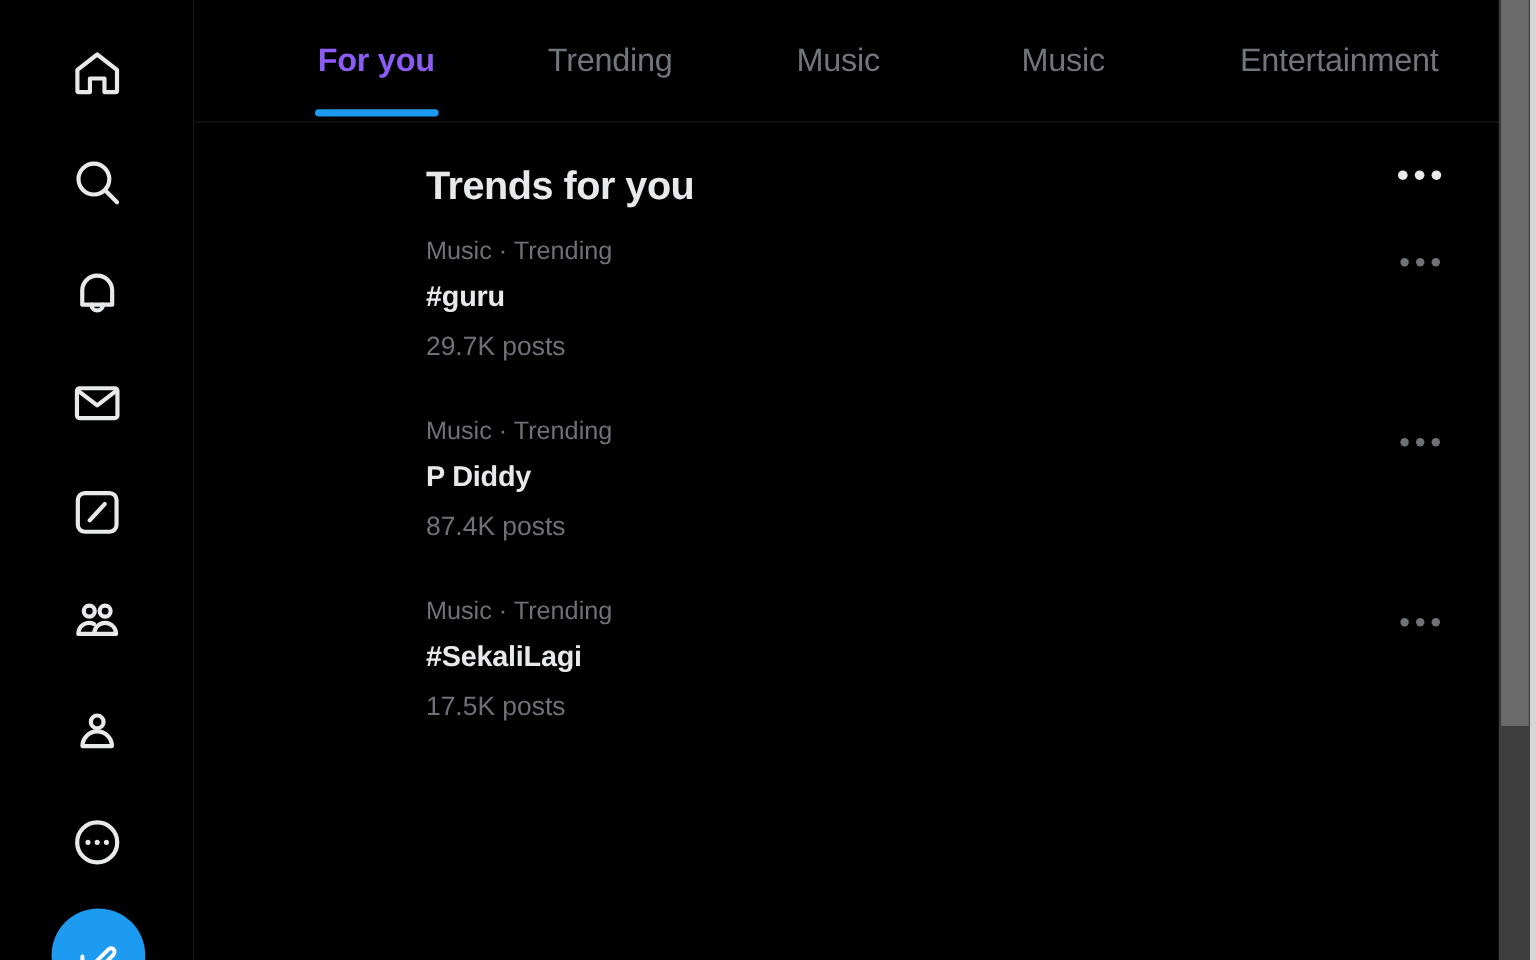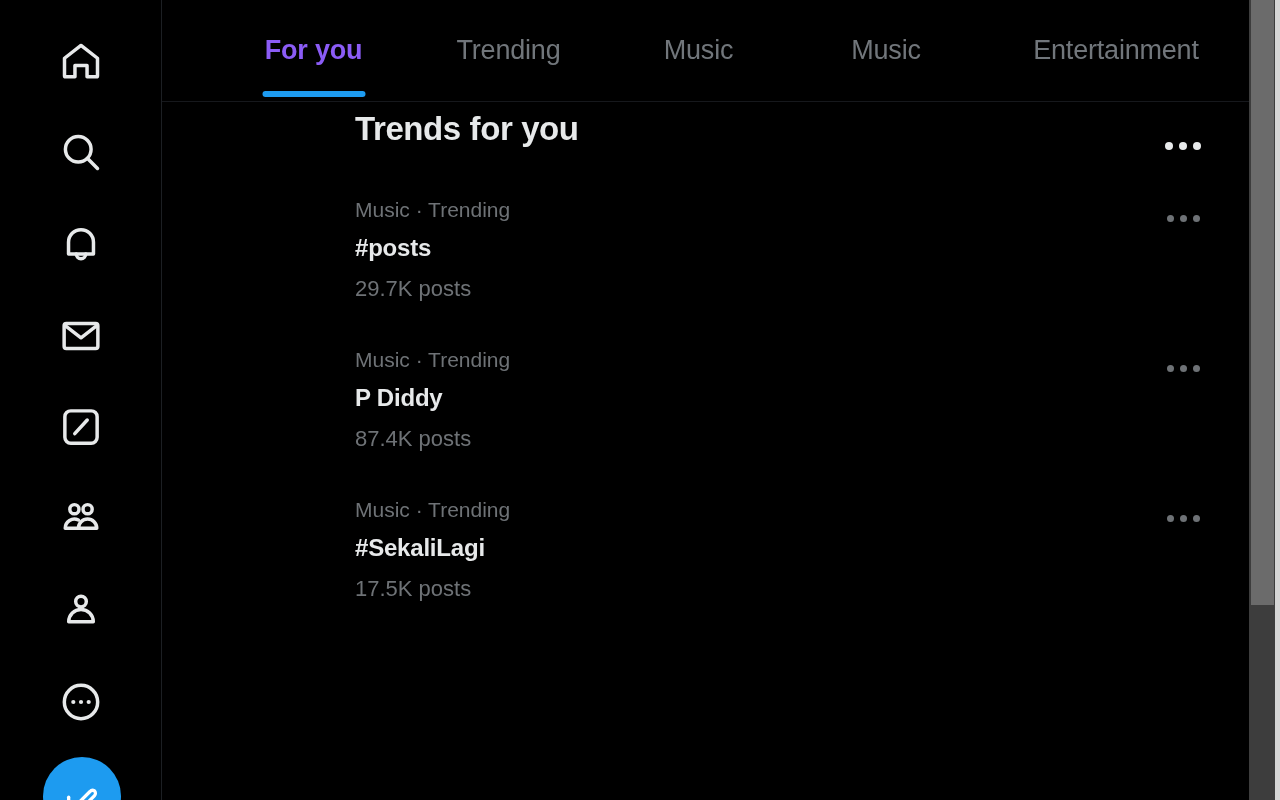--- a/index.html
+++ b/index.html
@@ -107,21 +107,21 @@
   }
 
   
   #trends-header {
     position: relative;
     height: 84px;
   }
   #trends-title {
     position: absolute;
     left: 193px;
-    top: 8px;
+    top: 34px;
     font-size: 33px;
     font-weight: bold;
     color: #e7e9ea;
     letter-spacing: -0.4px;
   }
 
   .dots-btn {
     position: absolute;
     width: 48px;
     height: 48px;
@@ -322,21 +322,21 @@
       <div id="trends-title">Trends for you</div>
       <div class="dots-btn bright" style="right:42px; top:20px;">
         <i></i>
           <i></i>
           <i></i>
       </div>
     </div>
 
     <div class="trend-row">
       <div class="trend-cat">Music · Trending</div>
-      <div class="trend-name">#posts</div>
+      <div class="trend-name">#guru</div>
       <div class="trend-posts">29.7K posts</div>
       <div class="dots-btn">
         <i></i>
           <i></i>
           <i></i>
       </div>
     </div>
 
     <div class="trend-row">
       <div class="trend-cat">Music · Trending</div>

